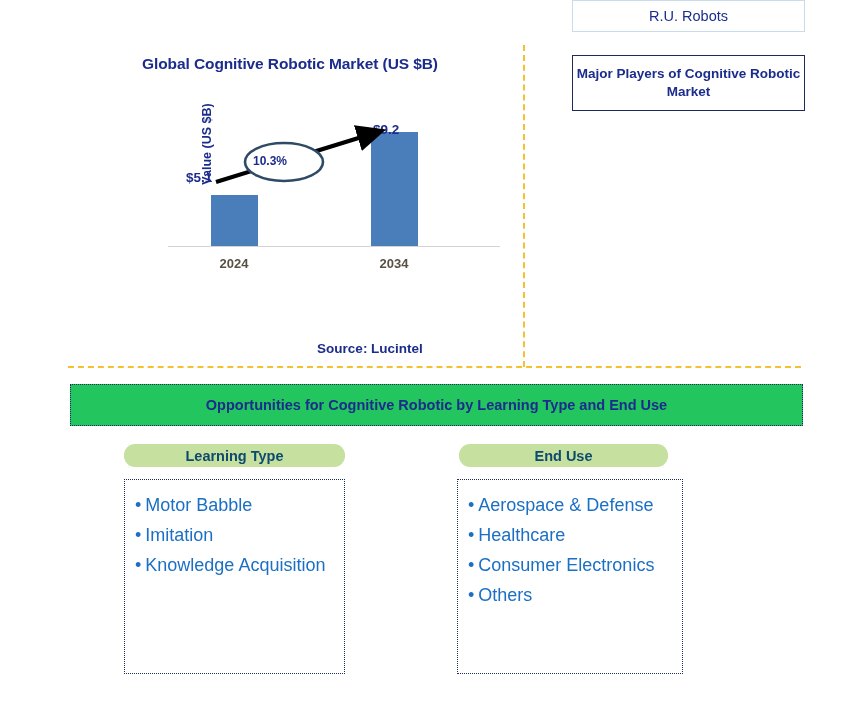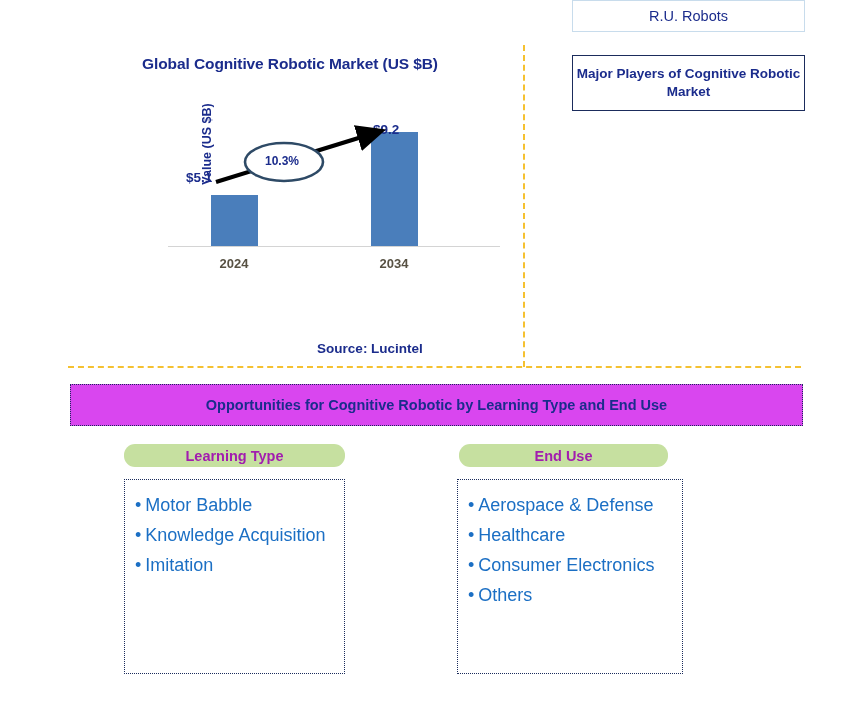--- a/index.html
+++ b/index.html
@@ -95,21 +95,21 @@
   #cagr-svg {
     position: absolute;
     left: 0;
     top: 0;
     width: 340px;
     height: 160px;
     overflow: visible;
   }
   #cagr-label {
     position: absolute;
-    left: 84px;
+    left: 72px;
     top: 36px;
     width: 76px;
     text-align: center;
     font-size: 12px;
     font-weight: bold;
     color: #1b2c8c;
   }
 
   #source-text {
     position: absolute;
@@ -187,34 +187,34 @@
     width: 733px;
     height: 42px;
     border: 1.4px dotted #1b2c5c;
     box-sizing: border-box;
     display: flex;
     align-items: center;
     justify-content: center;
     font-size: 14.5px;
     font-weight: bold;
     color: #1b2c8c;
-    background: #d946ef;
+    background: #22c55e;
   }
 
   
   .cat-header {
     position: absolute;
     height: 23px;
     background: #c6e0a0;
     display: flex;
     align-items: center;
     justify-content: center;
     font-size: 14.5px;
     font-weight: bold;
-    color: #a21caf;
+    color: #0c4a6e;
     border-radius: 11px;
   }
   #header-learning-type { left: 124px; top: 444px; width: 221px; }
   #header-end-use { left: 459px; top: 444px; width: 209px; }
 
   .cat-box {
     position: absolute;
     border: 1.4px dotted #1b2c5c;
     box-sizing: border-box;
     background: #ffffff;
@@ -287,22 +287,22 @@
   <div class="player-item">Tinybots</div>
   <div class="player-item">BKIN Technologies</div>
   <div class="player-item">R.U. Robots</div>
 
   <div id="opportunities-banner">Opportunities for Cognitive Robotic by Learning Type and End Use</div>
 
   <div class="cat-header" id="header-learning-type">Learning Type</div>
   <div class="cat-box" id="box-learning-type">
     <ul class="cat-list">
       <li><span class="bullet">•</span><span>Motor Babble</span></li>
+      <li><span class="bullet">•</span><span>Imitation</span></li>
       <li><span class="bullet">•</span><span>Knowledge Acquisition</span></li>
-      <li><span class="bullet">•</span><span>Imitation</span></li>
     </ul>
   </div>
 
   <div class="cat-header" id="header-end-use">End Use</div>
   <div class="cat-box" id="box-end-use">
     <ul class="cat-list">
       <li><span class="bullet">•</span><span>Aerospace &amp; Defense</span></li>
       <li><span class="bullet">•</span><span>Healthcare</span></li>
       <li><span class="bullet">•</span><span>Consumer Electronics</span></li>
       <li><span class="bullet">•</span><span>Others</span></li>

